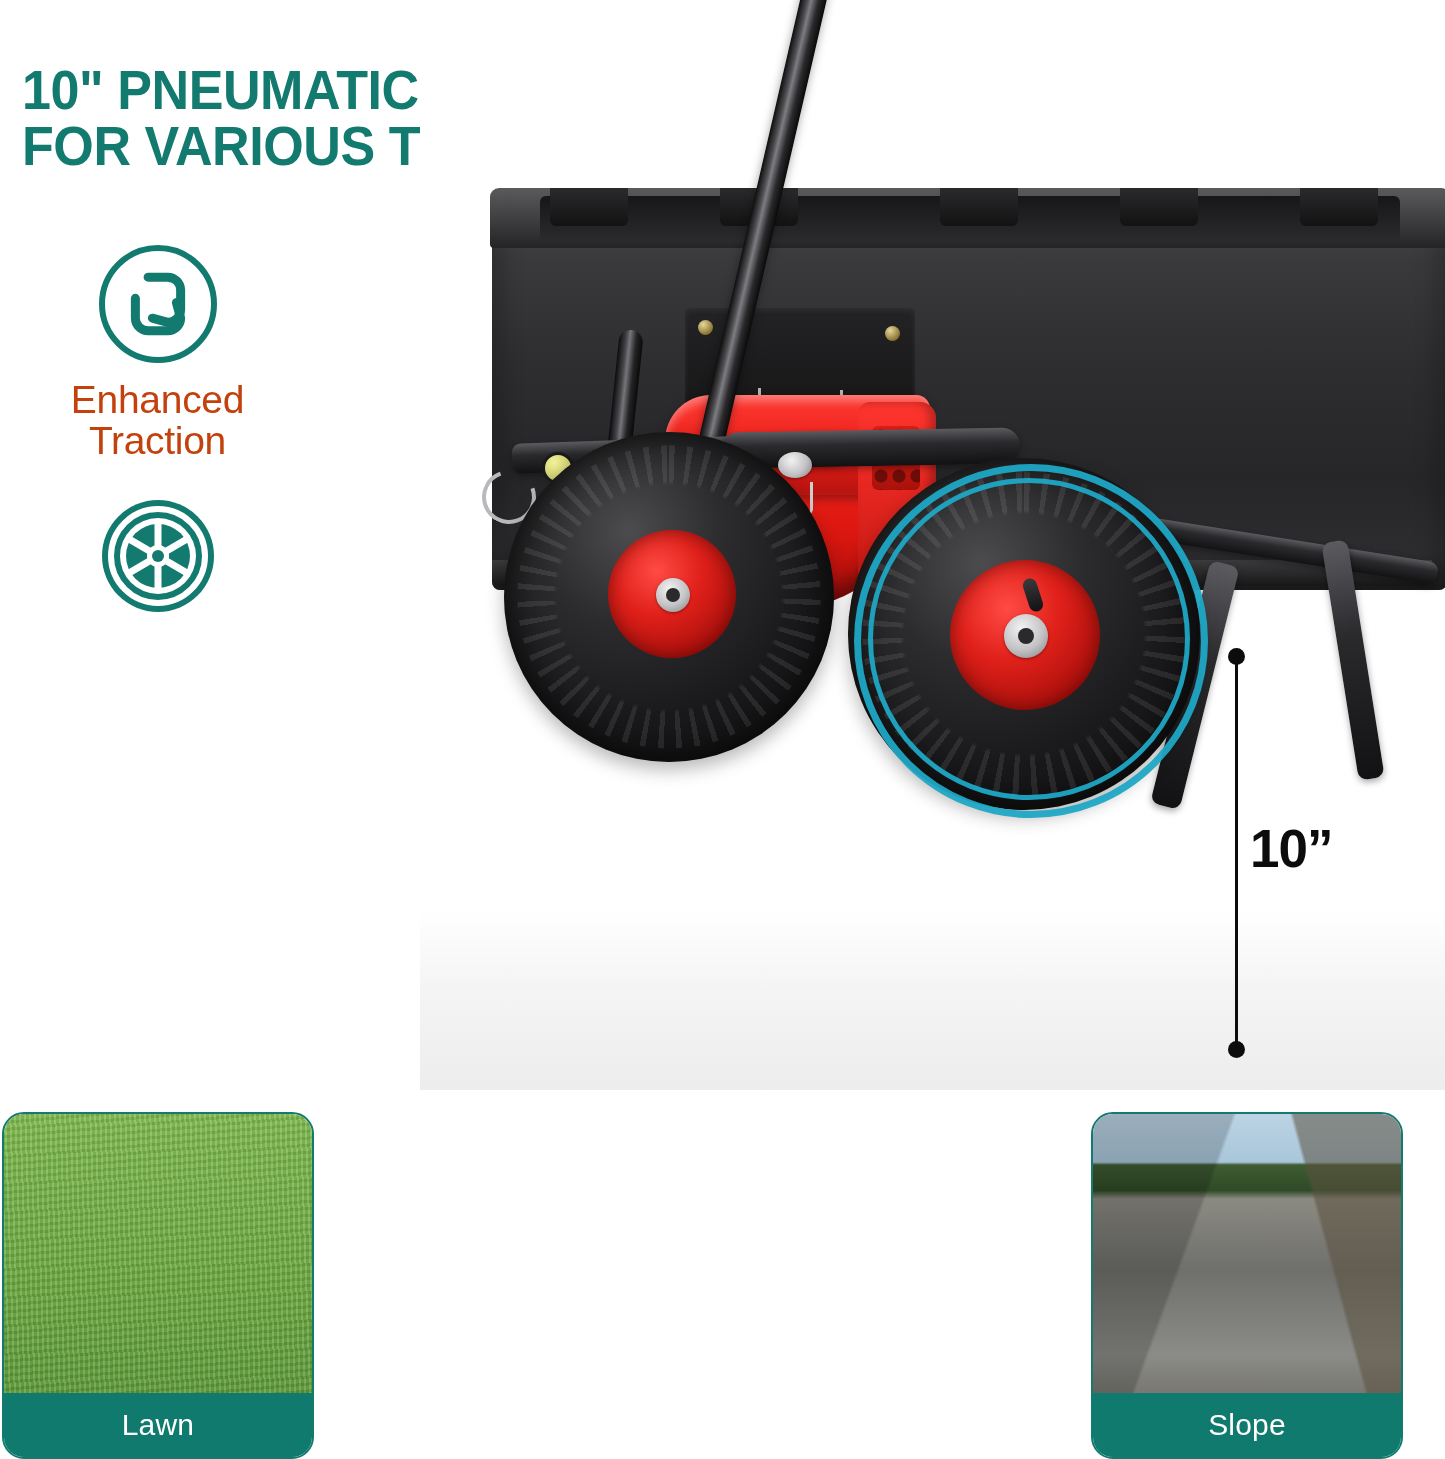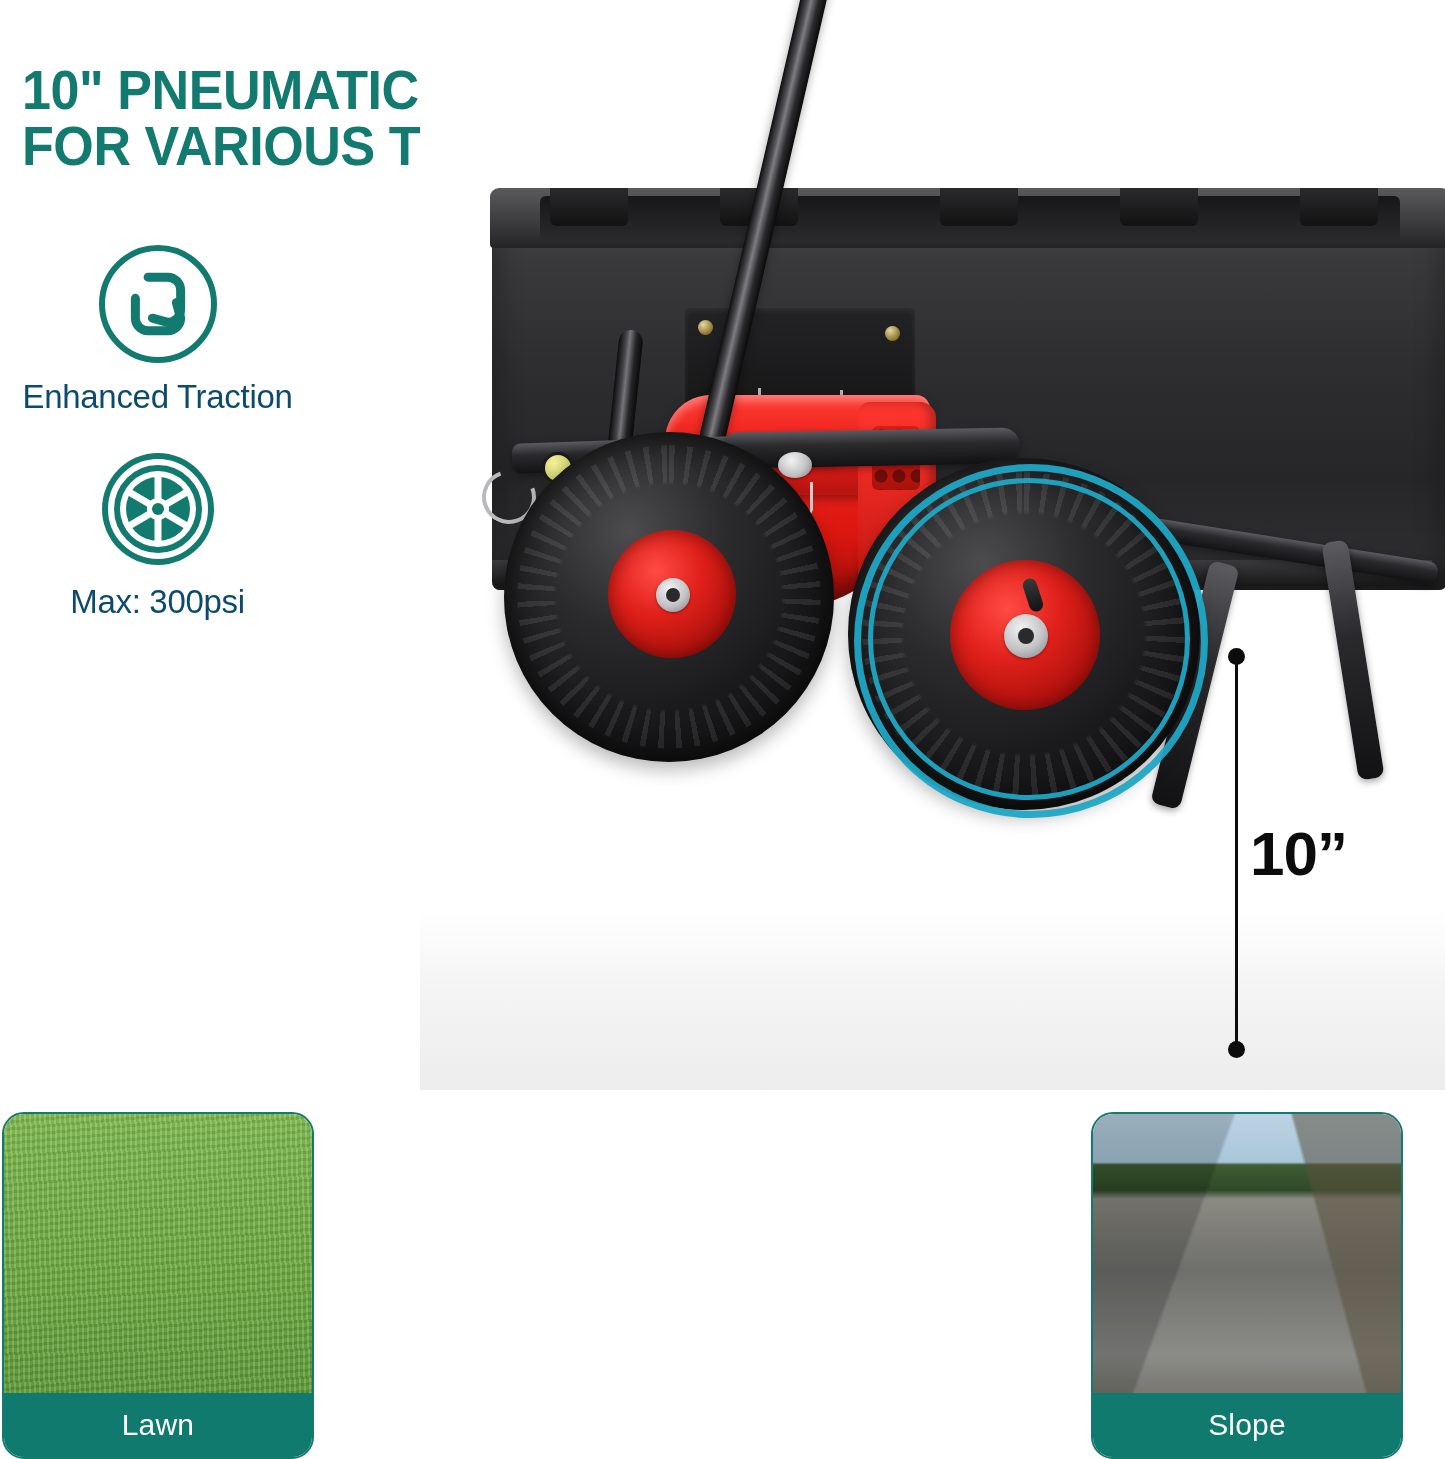--- a/index.html
+++ b/index.html
@@ -18,21 +18,21 @@
     text-transform:uppercase;
     transform:scaleX(0.93);transform-origin:left top;
     white-space:pre-line;
   }
 
   
   #features{position:absolute;left:0px;top:240px;width:315px;}
   .feature{position:relative;width:315px;text-align:center;margin-bottom:30px;}
   .feature .ico{display:block;margin:0 auto 12px auto;width:128px;height:128px;}
   .feature .flabel{
-    display:block;font-size:33px;line-height:1.05;color:#0c4a6e;
+    display:block;font-size:39px;line-height:1.05;color:#c2410c;
     letter-spacing:-0.3px;
   }
 
   
   #photo{
     position:absolute;left:420px;top:0px;width:1025px;height:1090px;
     overflow:hidden;background:#ffffff;
   }
   #photo .floor{
     position:absolute;left:0;bottom:0;width:100%;height:180px;
@@ -155,21 +155,21 @@
   .brkt{position:absolute;background:linear-gradient(90deg,#1b1b1d,#3d3d41 40%,#141416);
     border-radius:4px;box-shadow:0 2px 5px rgba(0,0,0,.4);}
 
   
   #callout{position:absolute;left:1228px;top:648px;width:120px;height:410px;}
   #callout .line{position:absolute;left:7px;top:8px;width:3px;height:394px;background:#0c0c0c;}
   #callout .dot{position:absolute;left:0px;width:17px;height:17px;border-radius:50%;background:#0c0c0c;}
   #callout .dot.top{top:0px;}
   #callout .dot.bot{top:393px;}
   #callout .cap{
-    position:absolute;left:22px;top:170px;font-size:62px;font-weight:bold;
+    position:absolute;left:22px;top:170px;font-size:53px;font-weight:bold;
     color:#0c0c0c;letter-spacing:-1px;
   }
 
   
   #tiles{position:absolute;left:0;top:1112px;width:1445px;height:347px;}
   .tile{
     position:absolute;top:0;width:312px;height:347px;
     border:2px solid #137a6e;border-radius:22px;overflow:hidden;background:#fff;
     box-sizing:border-box;
   }
@@ -243,21 +243,20 @@
           <line x1="64" y1="64" x2="93" y2="47"></line>
           <line x1="64" y1="64" x2="93" y2="81"></line>
           <line x1="64" y1="64" x2="64" y2="98"></line>
           <line x1="64" y1="64" x2="35" y2="81"></line>
           <line x1="64" y1="64" x2="35" y2="47"></line>
         </g>
         <circle cx="64" cy="64" r="11" fill="#ffffff"></circle>
         <circle cx="64" cy="64" r="6" fill="#127a6e"></circle>
       </svg>
     </span>
-    <span class="flabel">Max: 300psi</span>
   </div>
 </div>
 
 <div id="photo" aria-label="Close-up of a black garden dump cart with red dump-release handle and two red-hub pneumatic tires">
 
   <div class="floor"></div>
 
   <div class="tub"></div>
   <div class="tub-rim"></div>
   <div class="tub-inner-shadow"></div>

